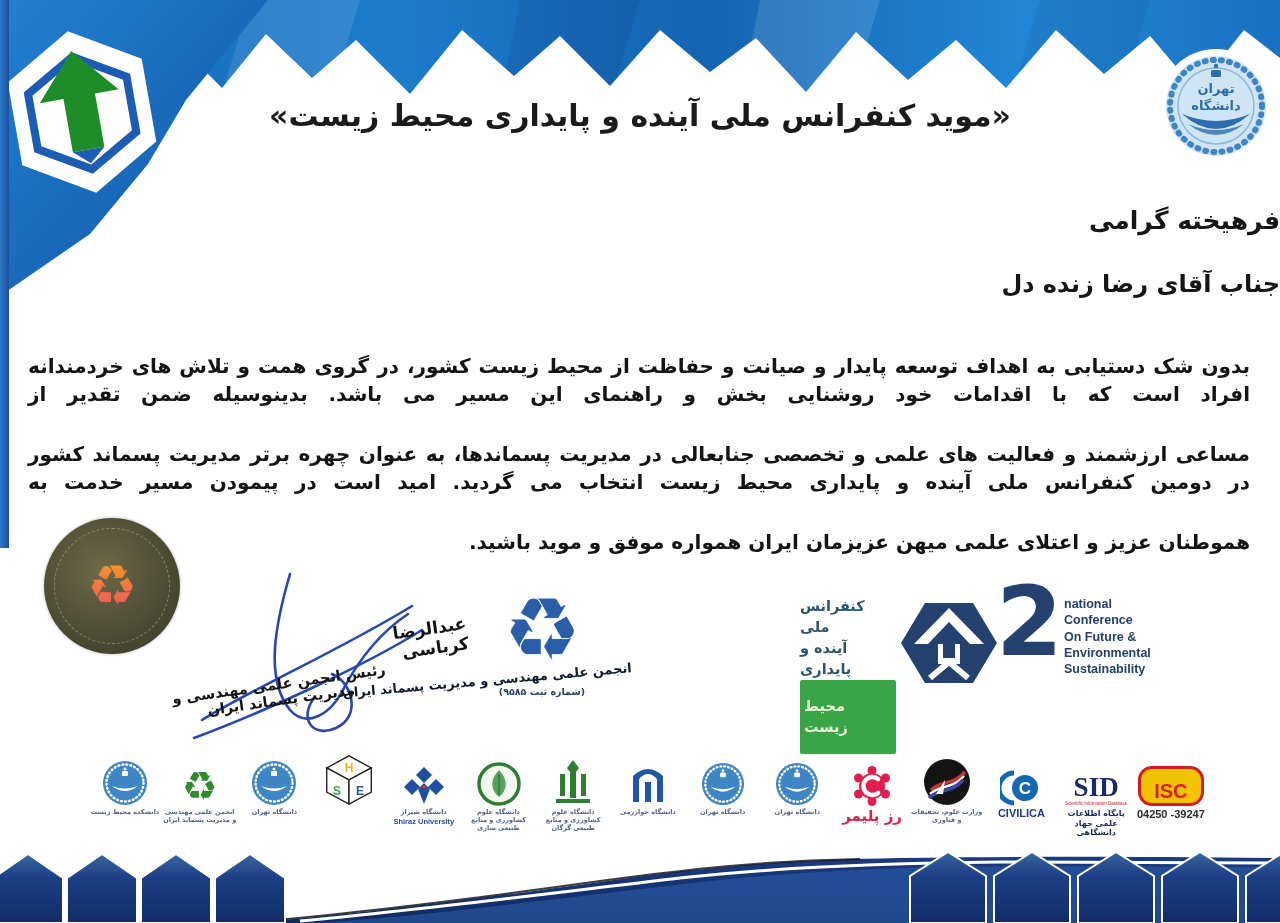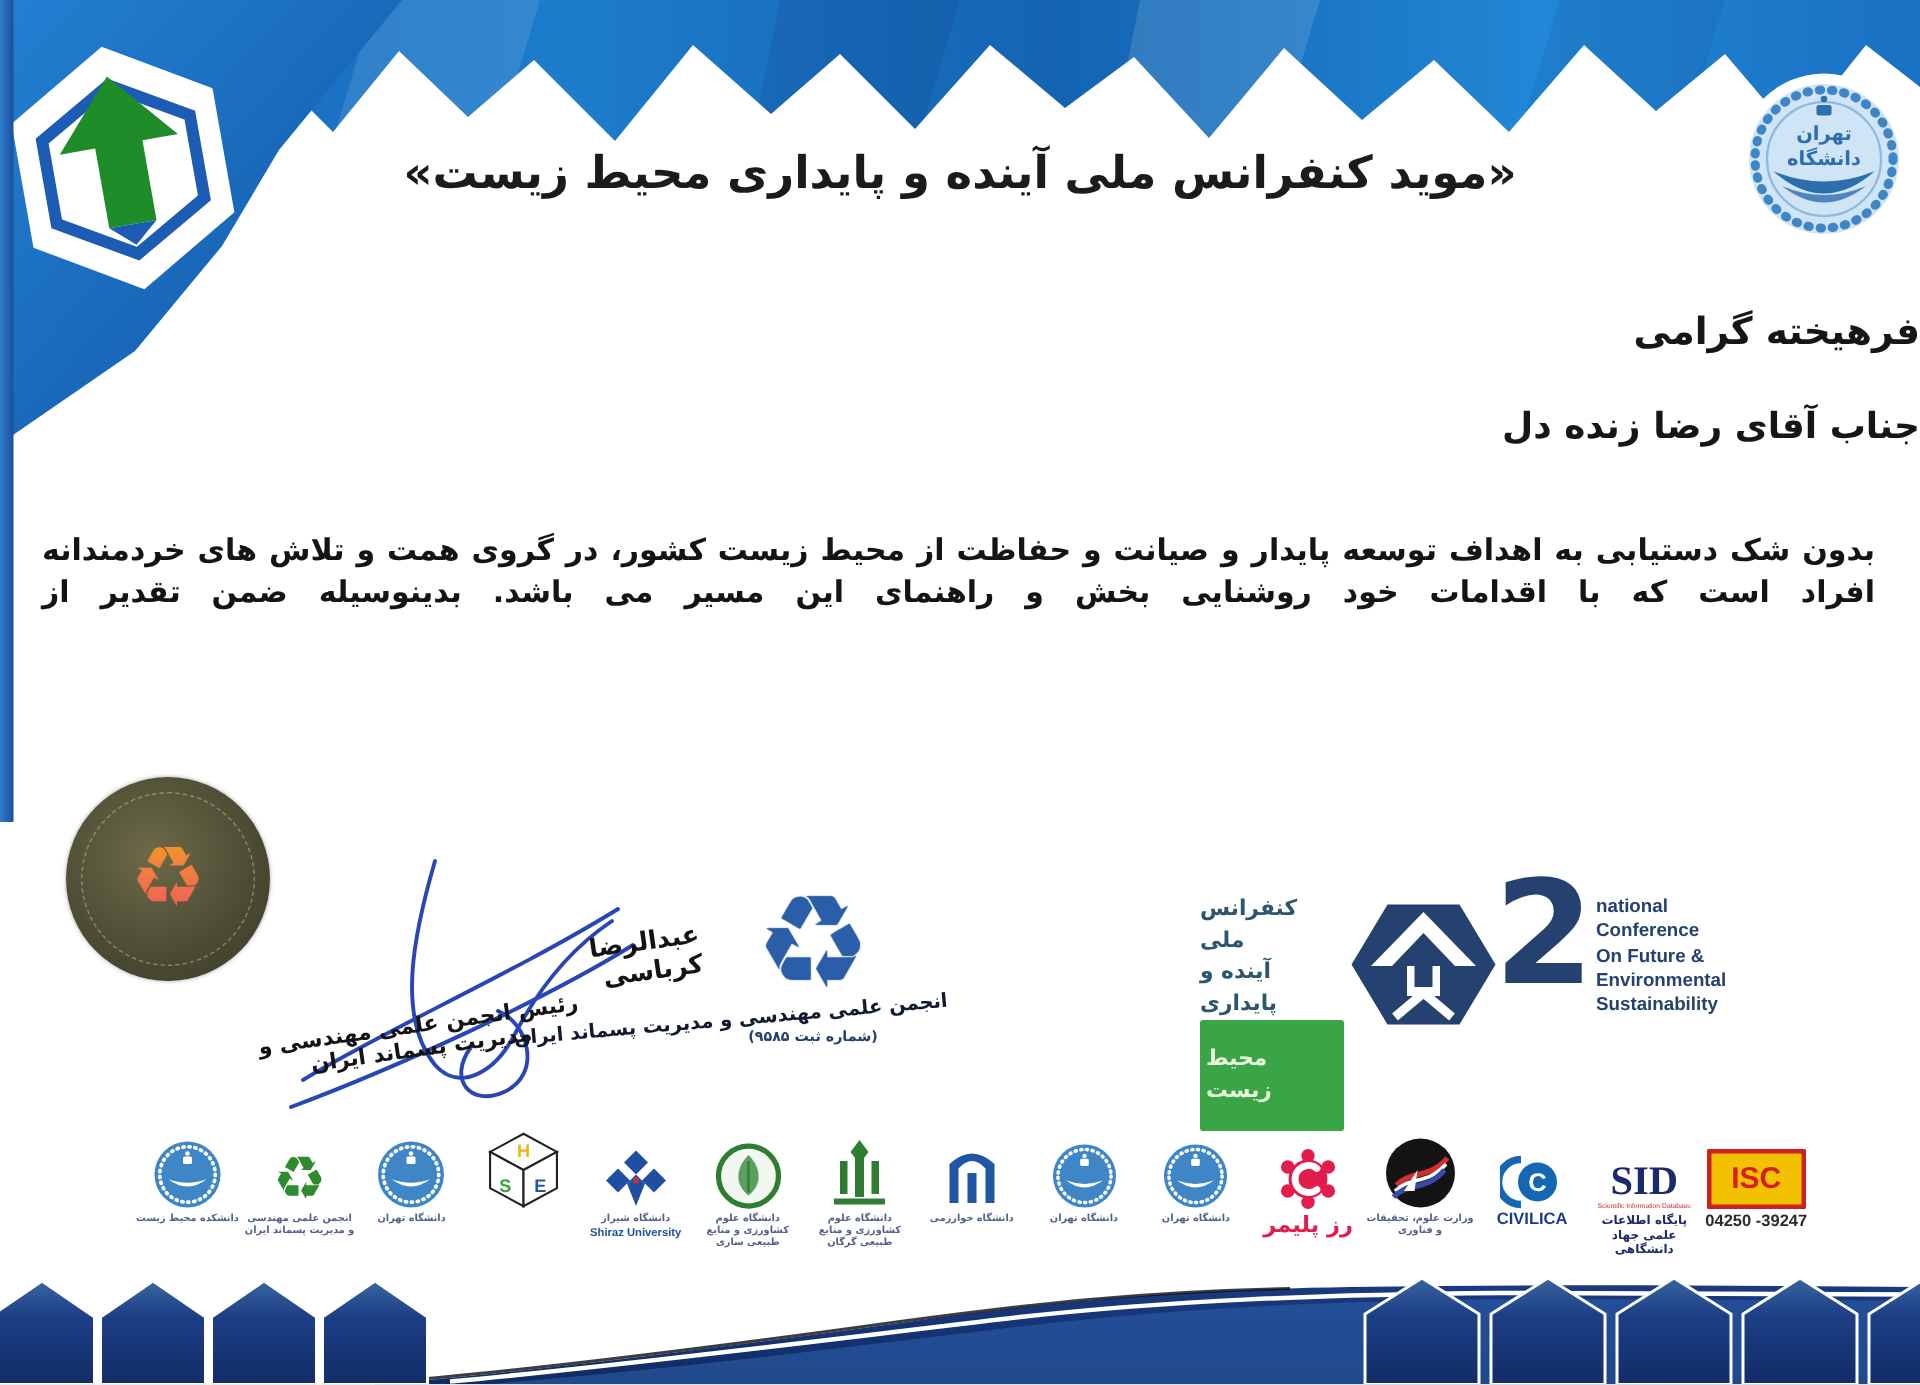--- a/index.html
+++ b/index.html
@@ -66,21 +66,21 @@
   .sp{width:74px;text-align:center;flex:0 0 auto;}
   .sp .icon{height:52px;display:flex;align-items:flex-end;justify-content:center;}
   .cap{font-size:6.5px;font-weight:700;color:#51618c;line-height:1.2;margin-top:3px;}
   .cap-en{font-size:7.5px;font-weight:700;color:#1f4fa0;font-family:"Liberation Sans",sans-serif;}
   .glyph-recycle{font-size:40px;line-height:1;color:#2e8b2e;}
   .roz-text{font-size:15px;font-weight:800;color:#e11d4e;margin-top:1px;}
   .civ-text{font-size:11px;font-weight:800;color:#1b3a8c;font-family:"Liberation Sans",sans-serif;margin-top:1px;}
   .sid-text{font-size:27px;font-weight:700;color:#1b2a6b;font-family:"Liberation Serif",serif;line-height:1;}
   .sid-sub{font-size:4.5px;color:#c62828;font-family:"Liberation Sans",sans-serif;}
   .isc-badge{width:60px;height:34px;margin:0 auto;background:#f2c200;border:3px solid #cf1f1f;
-      border-radius:1px;display:flex;align-items:center;justify-content:center;}
+      border-radius:14px;display:flex;align-items:flex-end;justify-content:center;}
   .isc-badge span{font-size:20px;font-weight:800;color:#d81e1e;font-family:"Liberation Sans",sans-serif;}
   .isc-num{font-size:11px;font-weight:700;color:#2b2b2b;margin-top:2px;font-family:"Liberation Sans",sans-serif;}
 </style>
 </head>
 <body>
 
 <div class="cert">
 
   <svg class="top-border" width="1280" height="100" viewBox="0 0 1280 100" preserveAspectRatio="none">
     <defs>
@@ -132,20 +132,22 @@
     <text x="58" y="62" text-anchor="middle" font-size="13" font-weight="bold" fill="#2d6eae" font-family="DejaVu Sans">دانشگاه</text>
     <path d="M24,66 Q58,96 92,66 Q58,80 24,66 Z" fill="#2d6eae"></path>
     <path d="M30,76 Q58,98 86,76 Q58,88 30,76 Z" fill="#2d6eae" opacity=".8"></path>
   </svg>
 
   <div class="title fa">«موید کنفرانس ملی آینده و پایداری محیط زیست»</div>
   <div class="salutation fa">فرهیخته گرامی</div>
   <div class="recipient fa">جناب آقای رضا زنده دل</div>
 
   <div class="bline bline1 fa">بدون شک دستیابی به اهداف توسعه پایدار و صیانت و حفاظت از محیط زیست کشور، در گروی همت و تلاش های خردمندانه افراد است که با اقدامات خود روشنایی بخش و راهنمای این مسیر می باشد. بدینوسیله ضمن تقدیر از</div>
+  <div class="bline bline2 fa">مساعی ارزشمند و فعالیت های علمی و تخصصی جنابعالی در مدیریت پسماندها، به عنوان چهره برتر مدیریت پسماند کشور در دومین کنفرانس ملی آینده و پایداری محیط زیست انتخاب می گردید. امید است در پیمودن مسیر خدمت به</div>
+  <div class="bline bline3 fa">هموطنان عزیز و اعتلای علمی میهن عزیزمان ایران همواره موفق و موید باشید.</div>
 
   <div class="stamp">
     <span class="glyph">♻</span>
   </div>
 
   <svg class="sig-svg" width="240" height="175" viewBox="0 0 240 175">
     <g fill="none" stroke="#1d3db0" stroke-width="2.6" stroke-linecap="round" opacity=".95">
       <path d="M98,4 C84,52 72,108 98,140 C114,158 138,146 152,118"></path>
       <path d="M152,118 C170,84 192,60 216,44"></path>
       <path d="M10,150 C62,118 152,78 220,36"></path>

